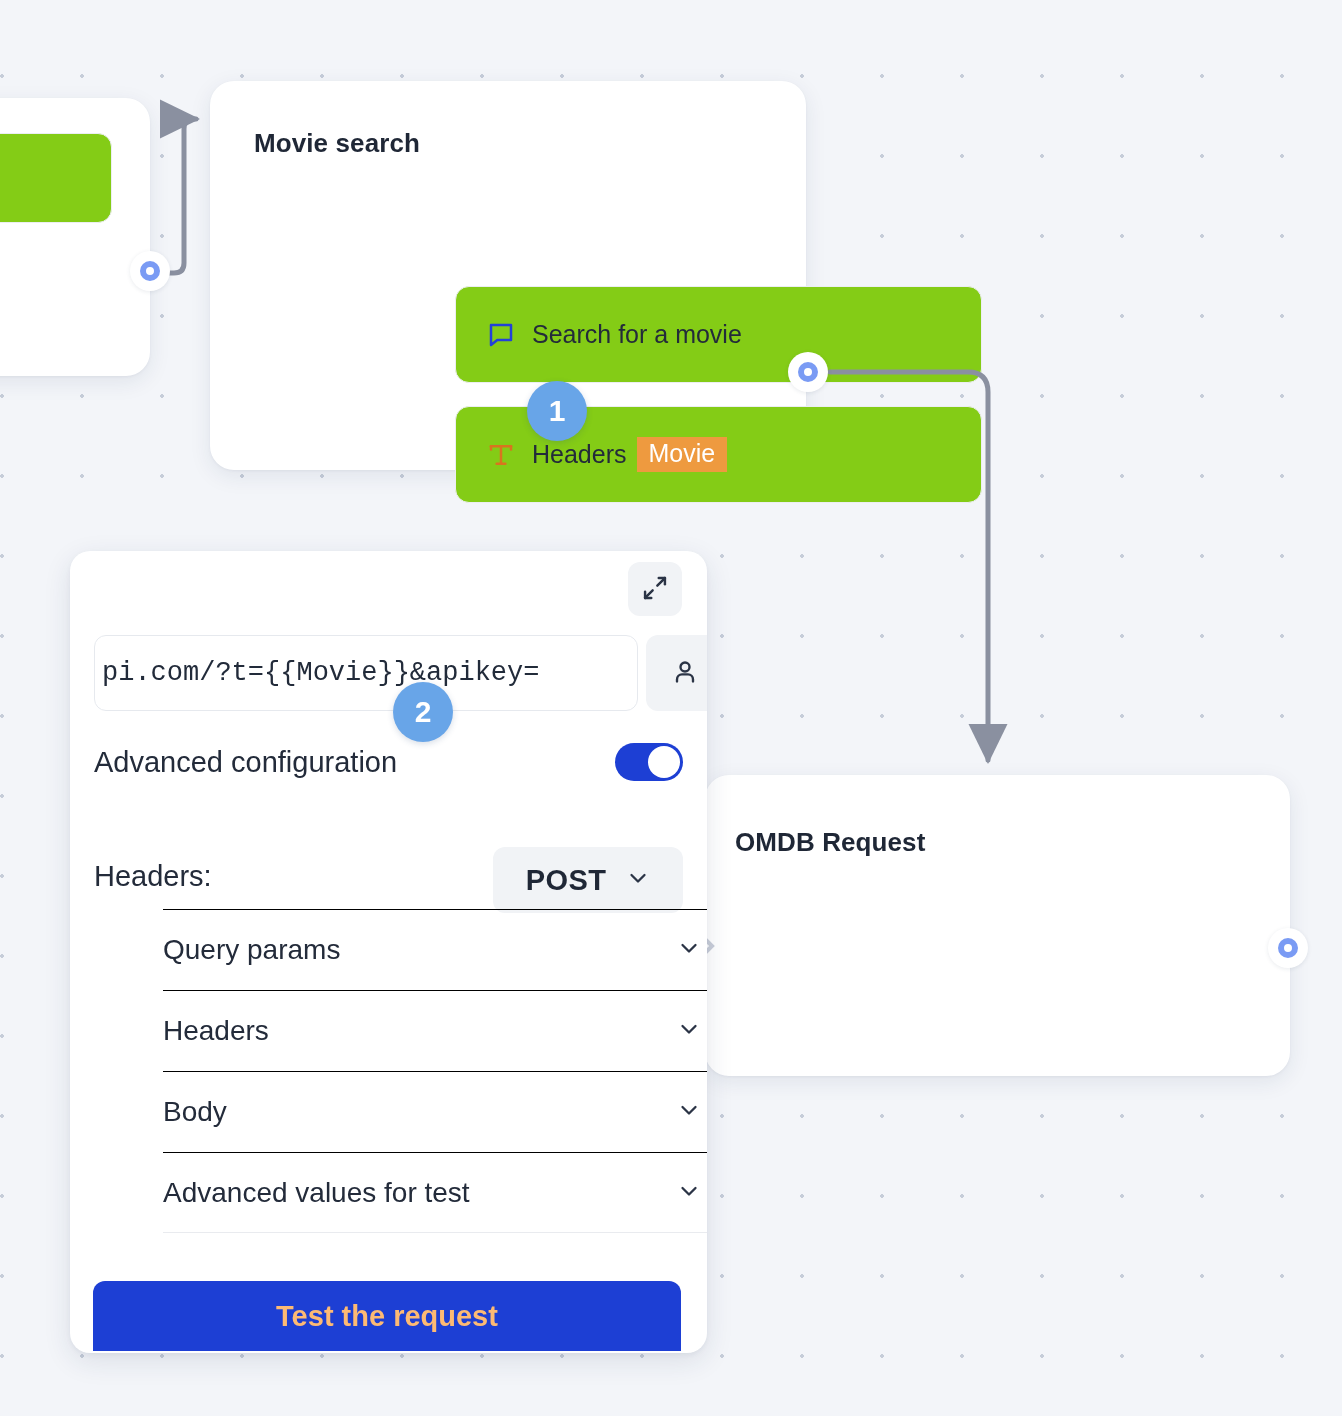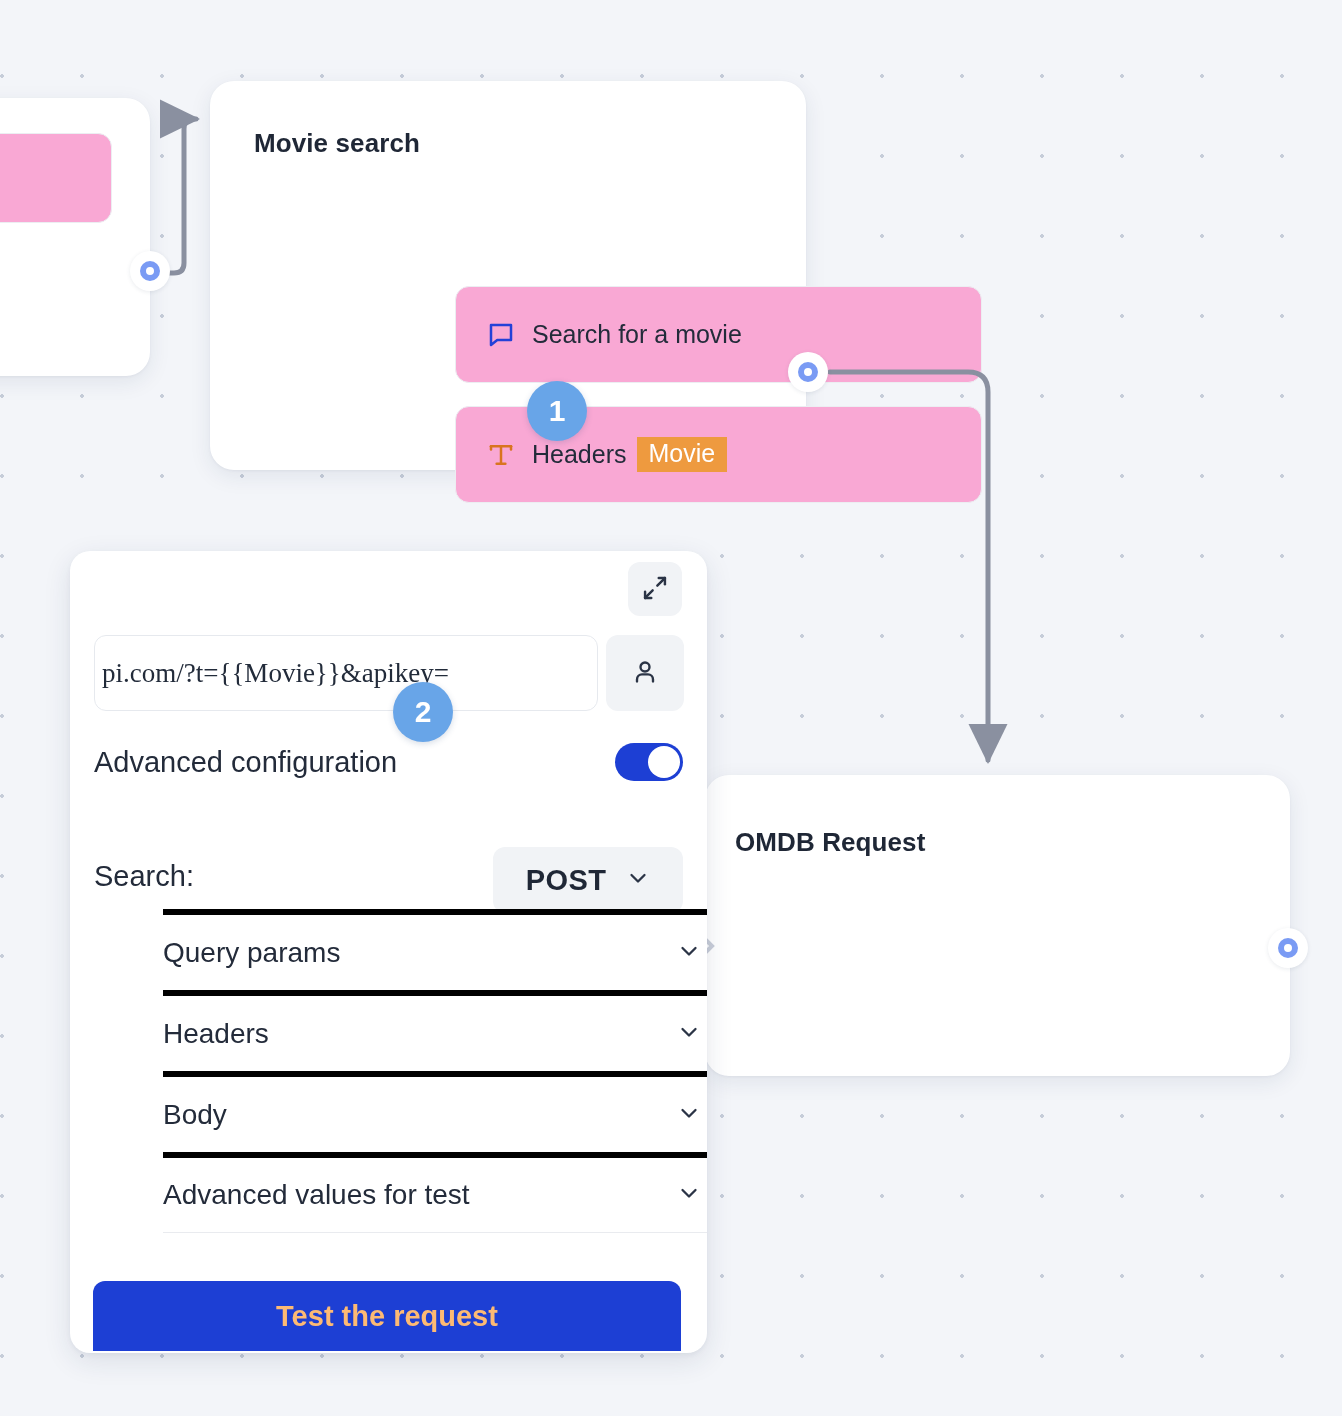--- a/index.html
+++ b/index.html
@@ -37,21 +37,21 @@
     font-size: 26px;
     font-weight: bold;
     color: #1f2736;
     letter-spacing: .1px;
   }
 
   .node-row {
     display: flex;
     align-items: center;
     gap: 16px;
-    background: #f9a8d4;
+    background: #84cc16;
     border: 1px solid #eceef2;
     border-radius: 14px;
     box-sizing: border-box;
   }
 
   .node-row-label {
     font-size: 25px;
     color: #232b3a;
     white-space: nowrap;
     display: flex;
@@ -198,28 +198,28 @@
 
   #url-row {
     position: absolute;
     left: 24px;
     top: 84px;
     display: flex;
     gap: 8px;
     align-items: stretch;
   }
   #url-input {
-    width: 504px;
+    width: 544px;
     height: 76px;
     border: 1px solid #e6e9ee;
     border-radius: 12px;
     background: #ffffff;
     font-size: 27px;
     color: #222b3a;
-    font-family: Liberation Serif, serif;
+    font-family: Liberation Mono, monospace;
     padding: 0 0 0 7px;
     box-sizing: border-box;
     text-overflow: clip;
     outline: none;
   }
   #user-button {
     width: 78px;
     height: 76px;
     border-radius: 12px;
     background: #f1f3f6;
@@ -300,21 +300,21 @@
   }
 
   #accordion {
     position: absolute;
     left: 93px;
     top: 358px;
     width: 588px;
   }
   .accordion-item {
     height: 81px;
-    border-top: 6px solid #000000;
+    border-top: 1px solid #000000;
     display: flex;
     align-items: center;
     justify-content: space-between;
     padding-right: 50px;
     box-sizing: border-box;
     cursor: pointer;
   }
   .accordion-item:last-child {
     border-bottom: 1px solid #e9ebef;
   }
@@ -459,21 +459,21 @@
       </span>
     </button>
   </div>
 
   <div id="advanced-row">
     <span id="advanced-label">Advanced configuration</span>
     <div class="toggle"></div>
   </div>
 
   <div id="method-row">
-    <span id="method-label">Search:</span>
+    <span id="method-label">Headers:</span>
     <div id="method-select">
       <span id="method-value">POST</span>
       <span>
         <svg width="24" height="24" viewBox="0 0 24 24" fill="none" stroke="#2b3446" stroke-width="2.3" stroke-linecap="round" stroke-linejoin="round">
           <path d="M5.5 9 L12 15.5 L18.5 9"></path>
         </svg>
       </span>
     </div>
   </div>
 

